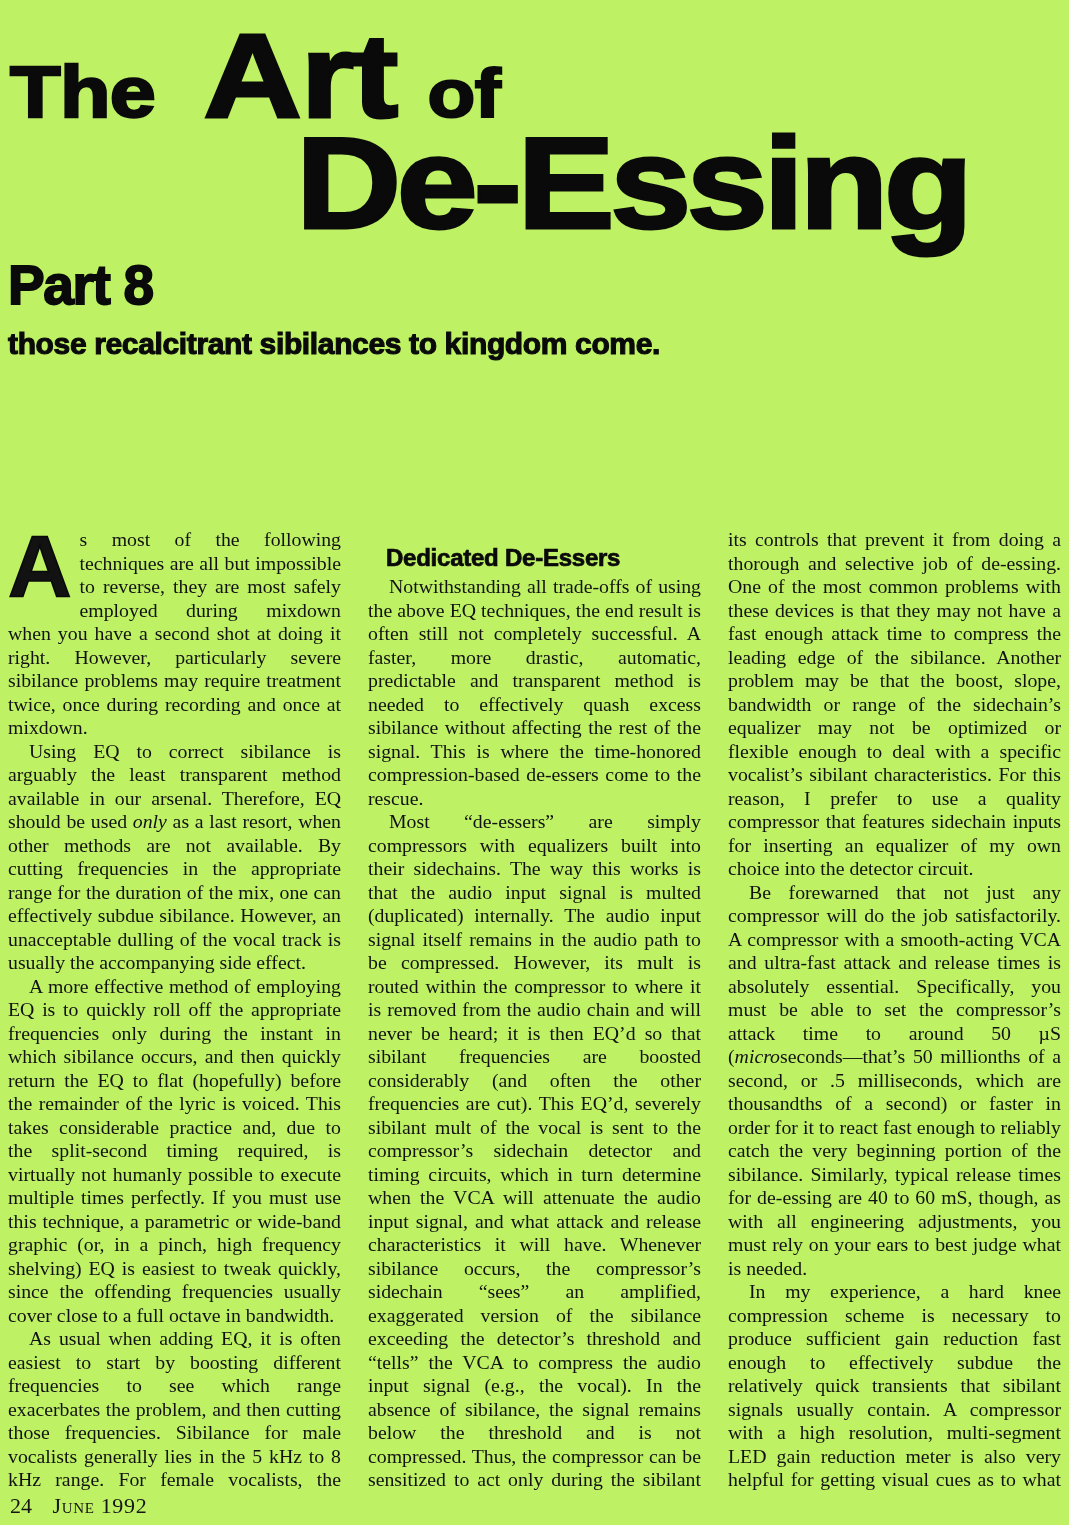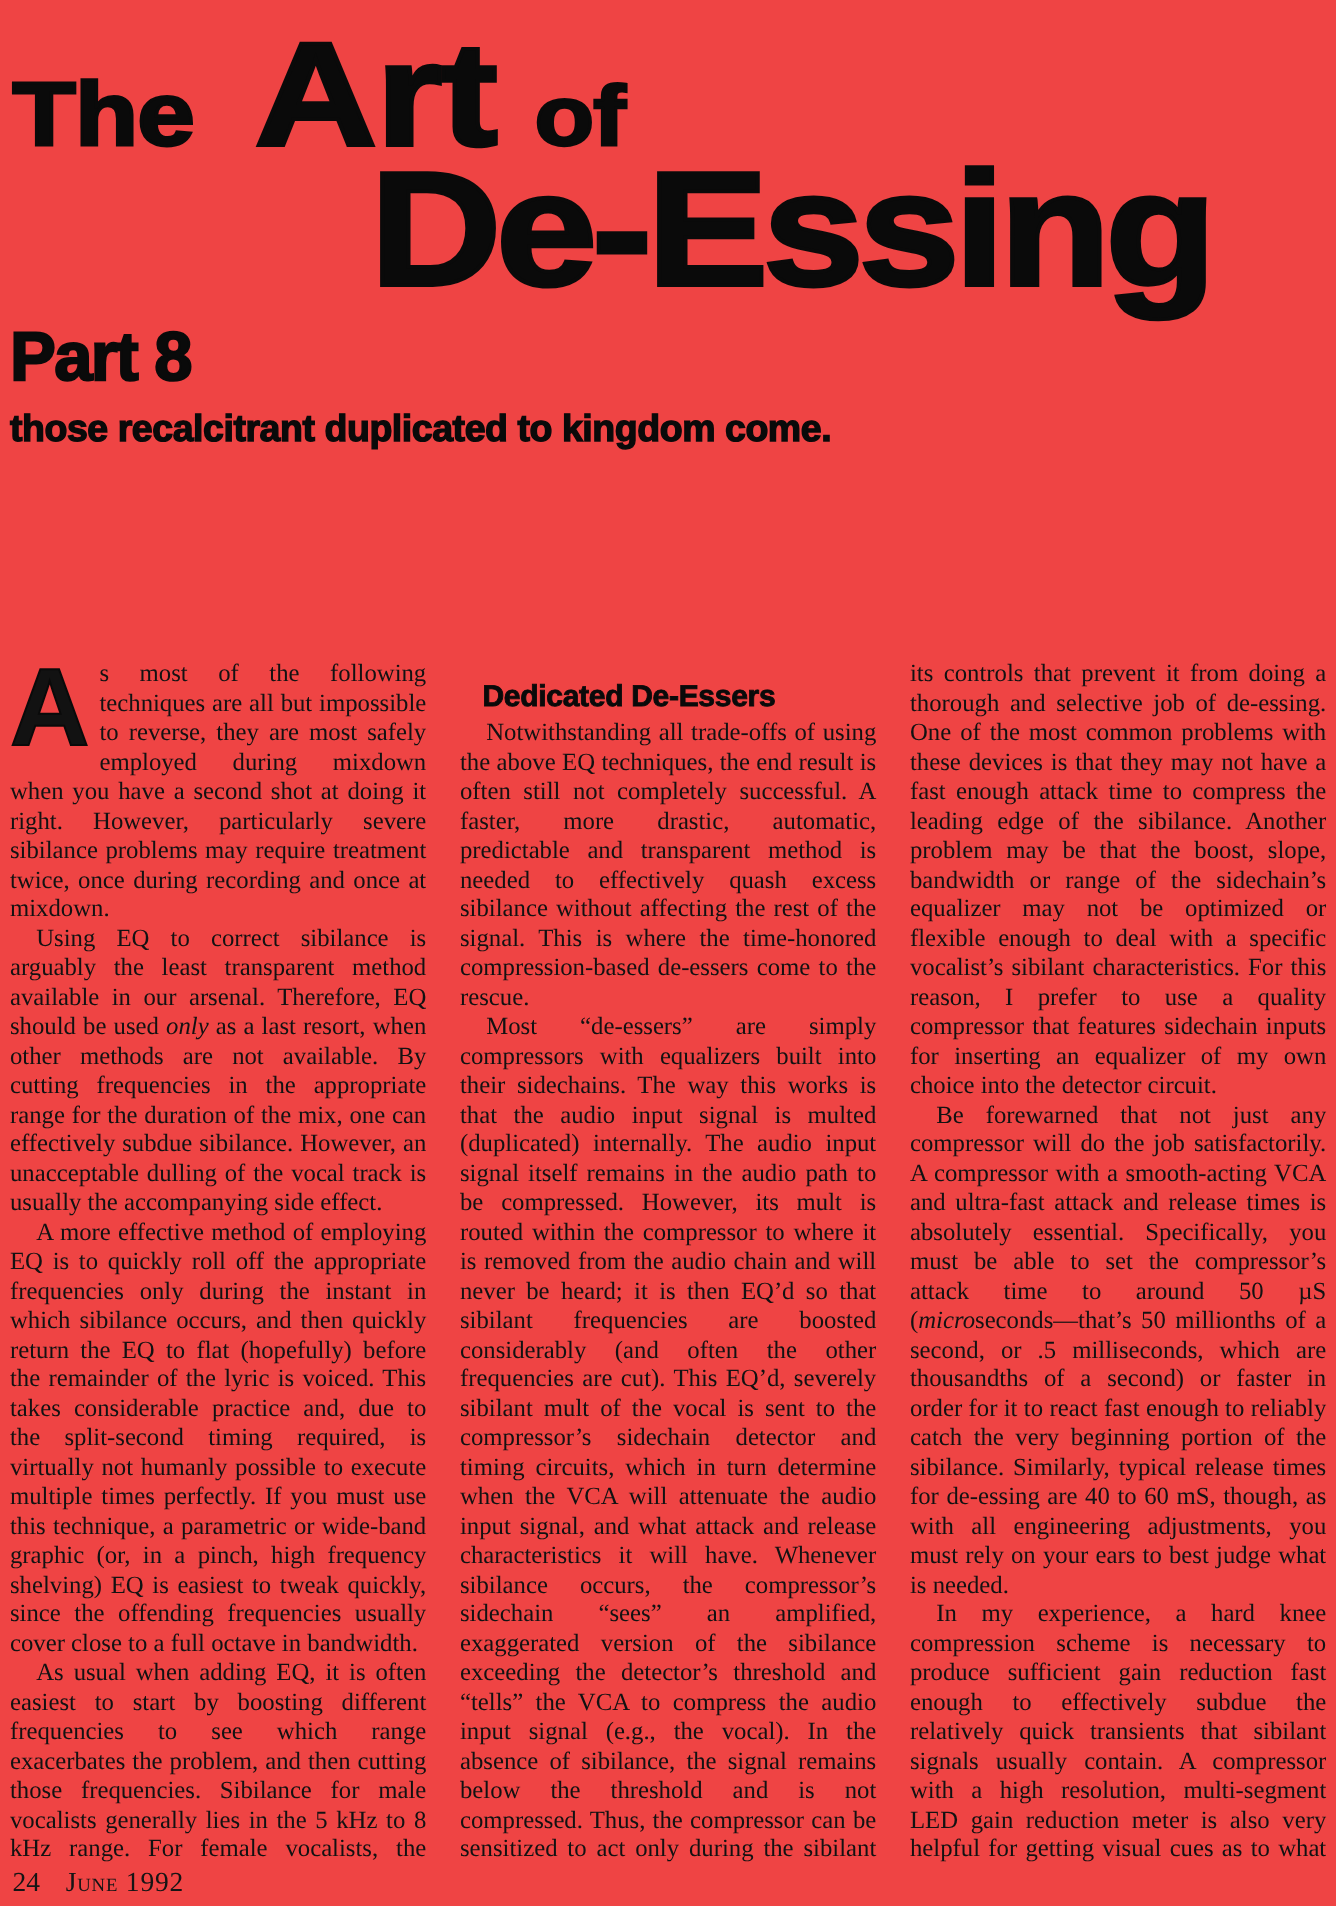--- a/index.html
+++ b/index.html
@@ -1,21 +1,21 @@
 <!DOCTYPE html>
 <html lang="en"><head>
 <meta charset="utf-8">
 <style>
   * { box-sizing: border-box; }
   html, body { margin: 0; padding: 0; background: #ffffff; }
   .page {
     position: relative;
     width: 1069px;
     height: 1525px;
-    background: #ef4444;
+    background: #bef264;
     color: #121212;
     font-family: "Liberation Serif", serif;
     overflow: hidden;
   }
   .heavy {
     font-family: "Liberation Sans", sans-serif;
     font-weight: 900;
     color: #0a0a0a;
   }
   
@@ -140,21 +140,21 @@
   <div class="title-l1 heavy">
     <span class="t-the">The</span>
     <span class="t-art">Art</span>
     <span class="t-of">of</span>
   </div>
   <div class="title-l2 heavy">De-Essing</div>
 
   <div class="part-label heavy">Part 8</div>
 
   <div class="deck heavy">
-    <div class="deck-line">those recalcitrant duplicated to kingdom come.</div>
+    <div class="deck-line">those recalcitrant sibilances to kingdom come.</div>
   </div>
 
 
   <main class="columns">
 
     <section class="col">
       <p class="noindent"><span class="dropcap">A</span><span>s most of the following techniques are all but impossible to reverse, they are most safely employed during mixdown when you have a second shot at doing it right. However, particularly severe sibilance problems may require treatment twice, once during recording and once at mixdown.</span></p>
       <p><span>Using EQ to correct sibilance is arguably the least transparent method available in our arsenal. Therefore, EQ should be used </span><em>only</em><span> as a last resort, when other methods are not available. By cutting frequencies in the appropriate range for the duration of the mix, one can effectively subdue sibilance. However, an unacceptable dulling of the vocal track is usually the accompanying side effect.</span></p>
       <p>A more effective method of employing EQ is to quickly roll off the appropriate frequencies only during the instant in which sibilance occurs, and then quickly return the EQ to flat (hopefully) before the remainder of the lyric is voiced. This takes considerable practice and, due to the split-second timing required, is virtually not humanly possible to execute multiple times perfectly. If you must use this technique, a parametric or wide-band graphic (or, in a pinch, high frequency shelving) EQ is easiest to tweak quickly, since the offending frequencies usually cover close to a full octave in bandwidth.</p>
       <p>As usual when adding EQ, it is often easiest to start by boosting different frequencies to see which range exacerbates the problem, and then cutting those frequencies. Sibilance for male vocalists generally lies in the 5 kHz to 8 kHz range. For female vocalists, the problem range is 7 kHz to 11 kHz. However, every vocalist is unique and these are only general guidelines.</p>

